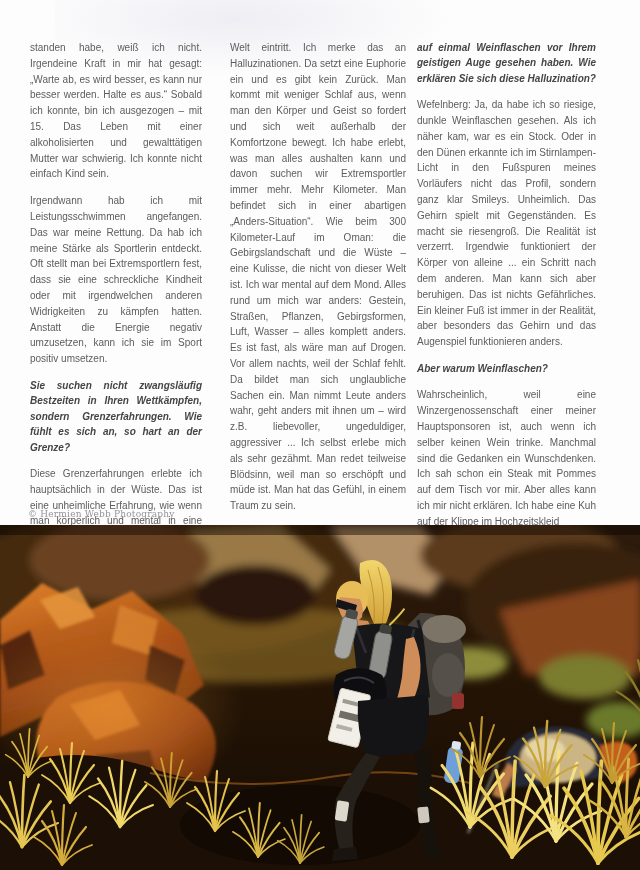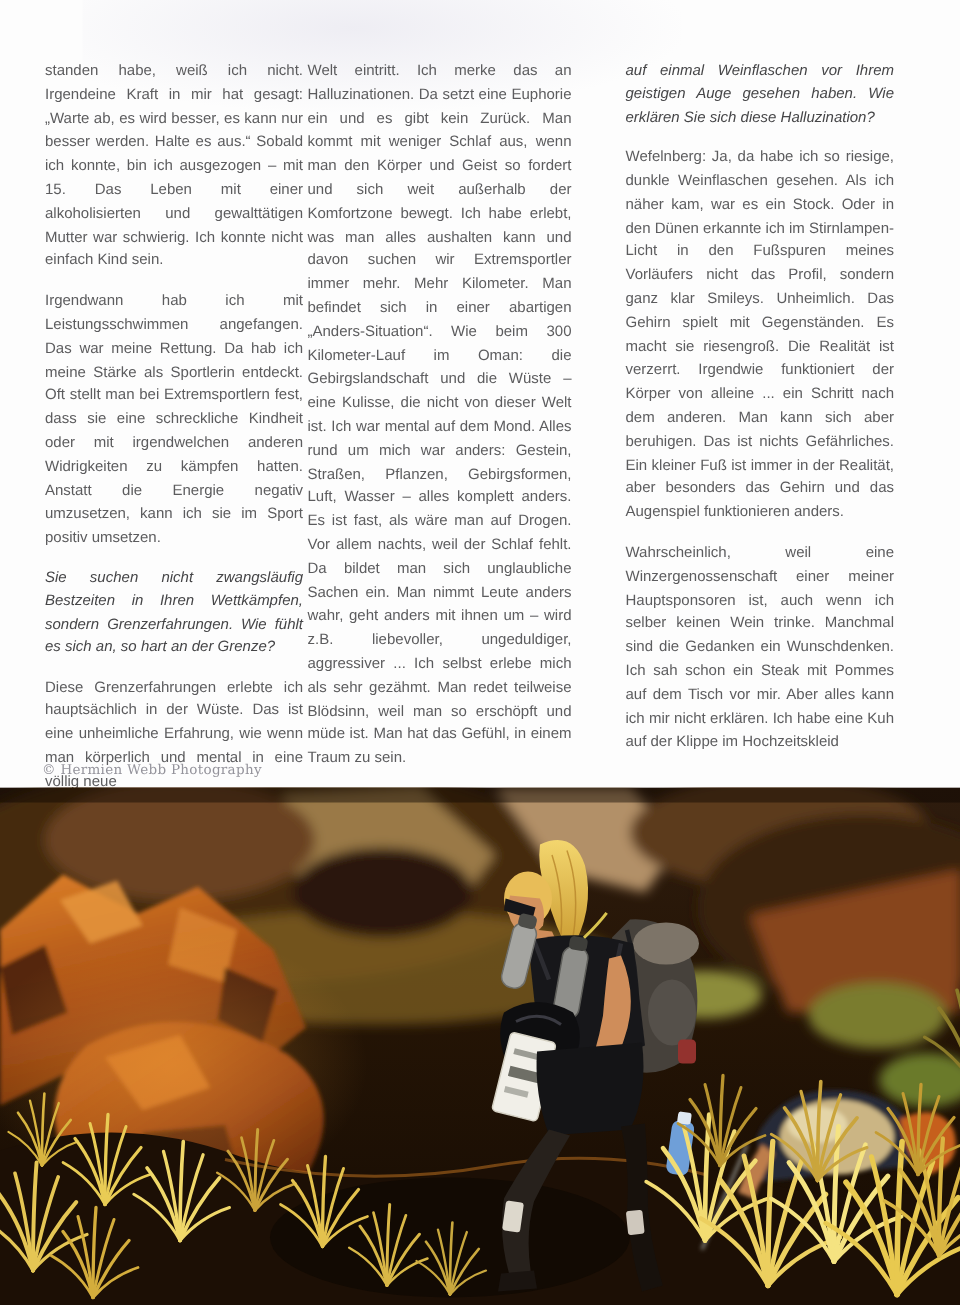--- a/index.html
+++ b/index.html
@@ -8,29 +8,29 @@
     background:#fdfdfd;overflow:hidden;
     font-family:"Liberation Sans",sans-serif;
   }
   .scan-tint{
     position:absolute;left:55px;top:0;width:400px;height:75px;
     background:radial-gradient(ellipse at 45% 25%, rgba(214,212,228,.38), rgba(255,255,255,0) 72%);
     pointer-events:none;
   }
   .col{position:absolute;top:40px;}
   .col-1{left:30px;width:172px;}
-  .col-2{left:205px;width:176px;}
+  .col-2{left:230px;width:176px;}
   .col-3{left:417px;width:179px;}
   .para{
     font-size:10px;line-height:15.8px;color:#5c5c5e;
     text-align:justify;margin:0 0 11px;hyphens:auto;
   }
   .question{
     font-size:10px;line-height:15.4px;color:#454547;
-    font-weight:normal;font-style:italic;text-align:justify;margin:0 0 11px;
+    font-weight:bold;font-style:italic;text-align:justify;margin:0 0 11px;
   }
   .credit{
     position:absolute;left:28px;top:509px;
     font-family:"DejaVu Serif",serif;
     font-size:9px;color:#94939b;letter-spacing:.2px;
   }
   .photo{position:absolute;left:0;top:525px;width:640px;height:345px;}
   .photo svg{display:block;width:100%;height:100%;}
 </style>
 </head>
@@ -46,20 +46,21 @@
       <p class="question">Sie suchen nicht zwangsläufig Bestzeiten in Ihren Wettkämpfen, sondern Grenzerfahrungen. Wie fühlt es sich an, so hart an der Grenze?</p>
       <p class="para">Diese Grenzerfahrungen erlebte ich hauptsächlich in der Wüste. Das ist eine unheimliche Erfahrung, wie wenn man körperlich und mental in eine völlig neue</p>
     </div>
   <div class="col col-2">
       <p class="para">Welt eintritt. Ich merke das an Halluzinationen. Da setzt eine Euphorie ein und es gibt kein Zurück. Man kommt mit weniger Schlaf aus, wenn man den Körper und Geist so fordert und sich weit außerhalb der Komfortzone bewegt. Ich habe erlebt, was man alles aushalten kann und davon suchen wir Extremsportler immer mehr. Mehr Kilometer. Man befindet sich in einer abartigen „Anders-Situation“. Wie beim 300 Kilometer-Lauf im Oman: die Gebirgslandschaft und die Wüste – eine Kulisse, die nicht von dieser Welt ist. Ich war mental auf dem Mond. Alles rund um mich war anders: Gestein, Straßen, Pflanzen, Gebirgsformen, Luft, Wasser – alles komplett anders. Es ist fast, als wäre man auf Drogen. Vor allem nachts, weil der Schlaf fehlt. Da bildet man sich unglaubliche Sachen ein. Man nimmt Leute anders wahr, geht anders mit ihnen um – wird z.B. liebevoller, ungeduldiger, aggressiver ... Ich selbst erlebe mich als sehr gezähmt. Man redet teilweise Blödsinn, weil man so erschöpft und müde ist. Man hat das Gefühl, in einem Traum zu sein.</p>
       <p class="question">Spannend dürfte gewesen sein, als Sie beim Marathon des Sables in der Wüste</p>
     </div>
   <div class="col col-3">
       <p class="question">auf einmal Weinflaschen vor Ihrem geistigen Auge gesehen haben. Wie erklären Sie sich diese Halluzination?</p>
       <p class="para">Wefelnberg: Ja, da habe ich so riesige, dunkle Weinflaschen gesehen. Als ich näher kam, war es ein Stock. Oder in den Dünen erkannte ich im Stirnlampen-Licht in den Fußspuren meines Vorläufers nicht das Profil, sondern ganz klar Smileys. Unheimlich. Das Gehirn spielt mit Gegenständen. Es macht sie riesengroß. Die Realität ist verzerrt. Irgendwie funktioniert der Körper von alleine ... ein Schritt nach dem anderen. Man kann sich aber beruhigen. Das ist nichts Gefährliches. Ein kleiner Fuß ist immer in der Realität, aber besonders das Gehirn und das Augenspiel funktionieren anders.</p>
+      <p class="question">Aber warum Weinflaschen?</p>
       <p class="para">Wahrscheinlich, weil eine Winzergenossenschaft einer meiner Hauptsponsoren ist, auch wenn ich selber keinen Wein trinke. Manchmal sind die Gedanken ein Wunschdenken. Ich sah schon ein Steak mit Pommes auf dem Tisch vor mir. Aber alles kann ich mir nicht erklären. Ich habe eine Kuh auf der Klippe im Hochzeitskleid</p>
     </div>
 
   <div class="credit">© Hermien Webb Photography</div>
 
   <div class="photo">
     <svg viewBox="0 0 640 345" preserveAspectRatio="none">
       <defs>
         <linearGradient id="bgGrad" x1="0" y1="0" x2="0" y2="1">
           <stop offset="0" stop-color="#2e1c0e"></stop>

